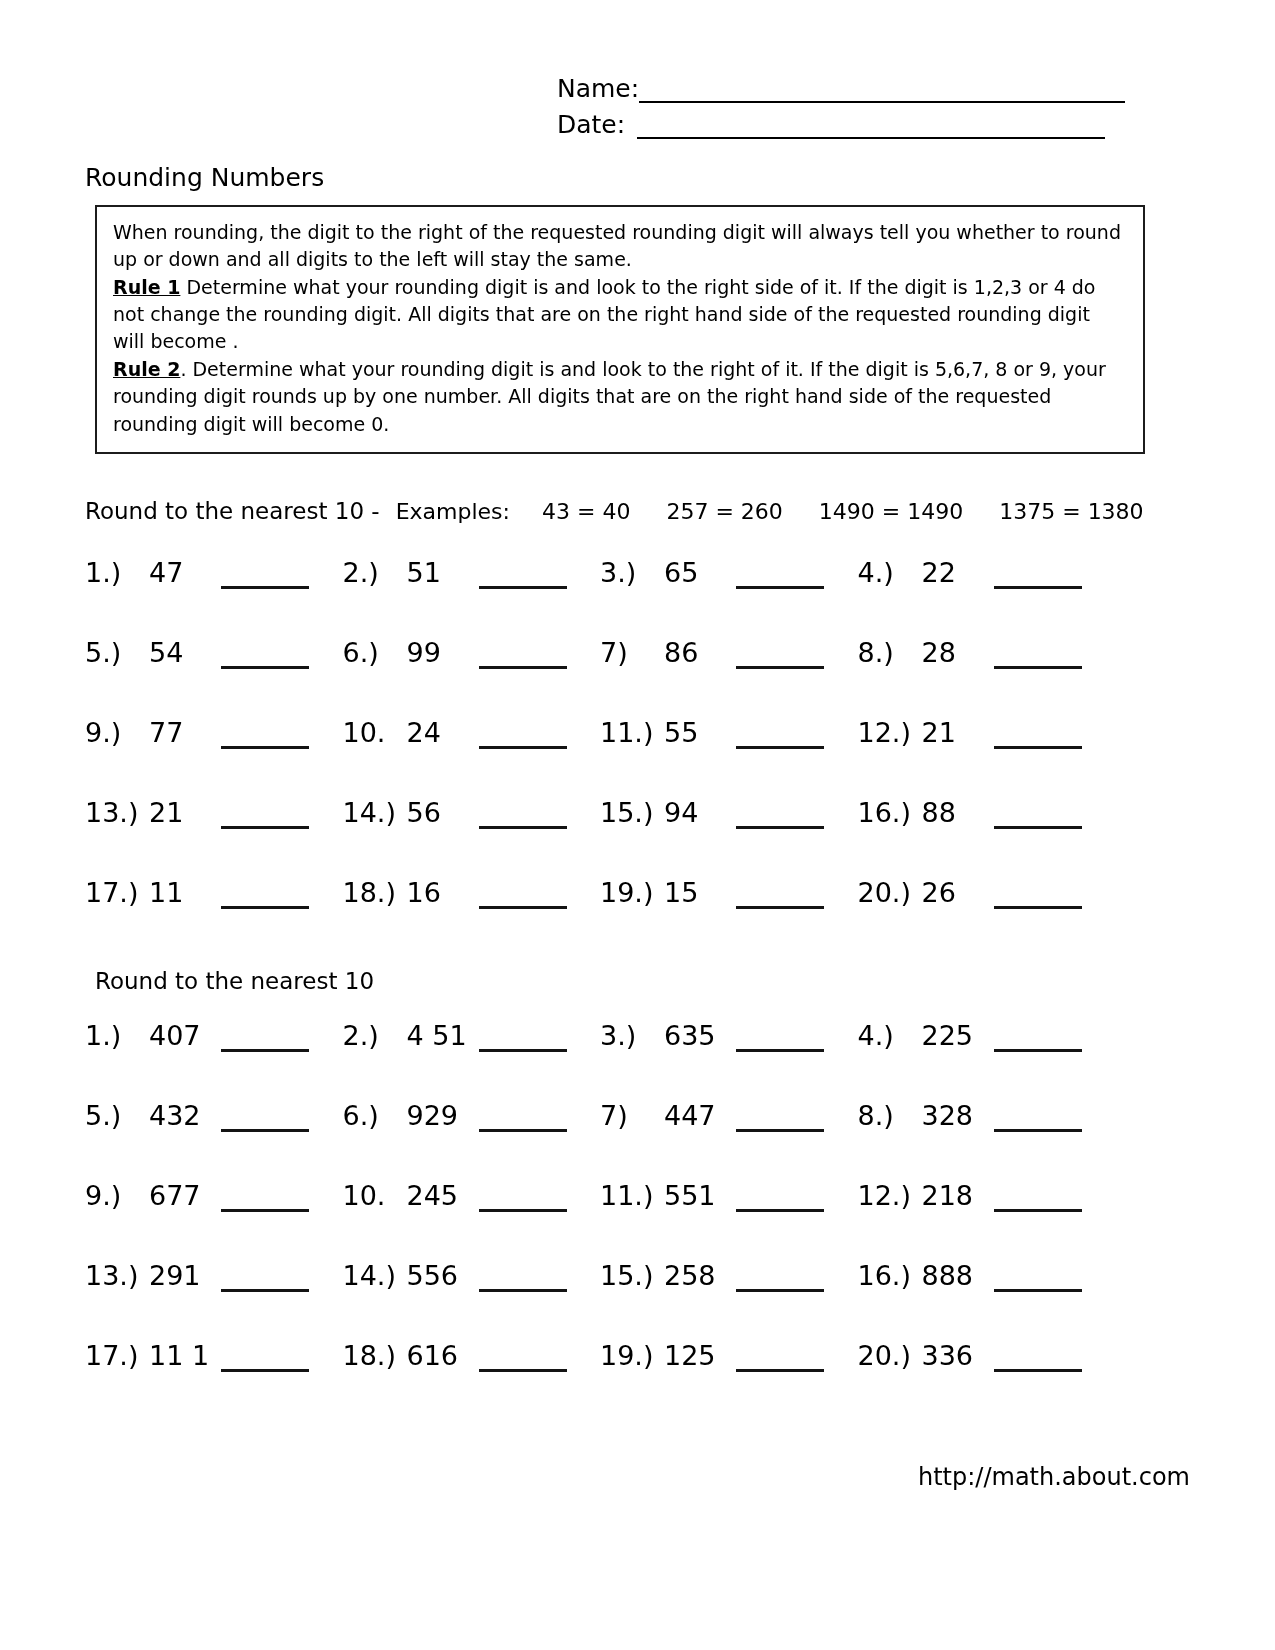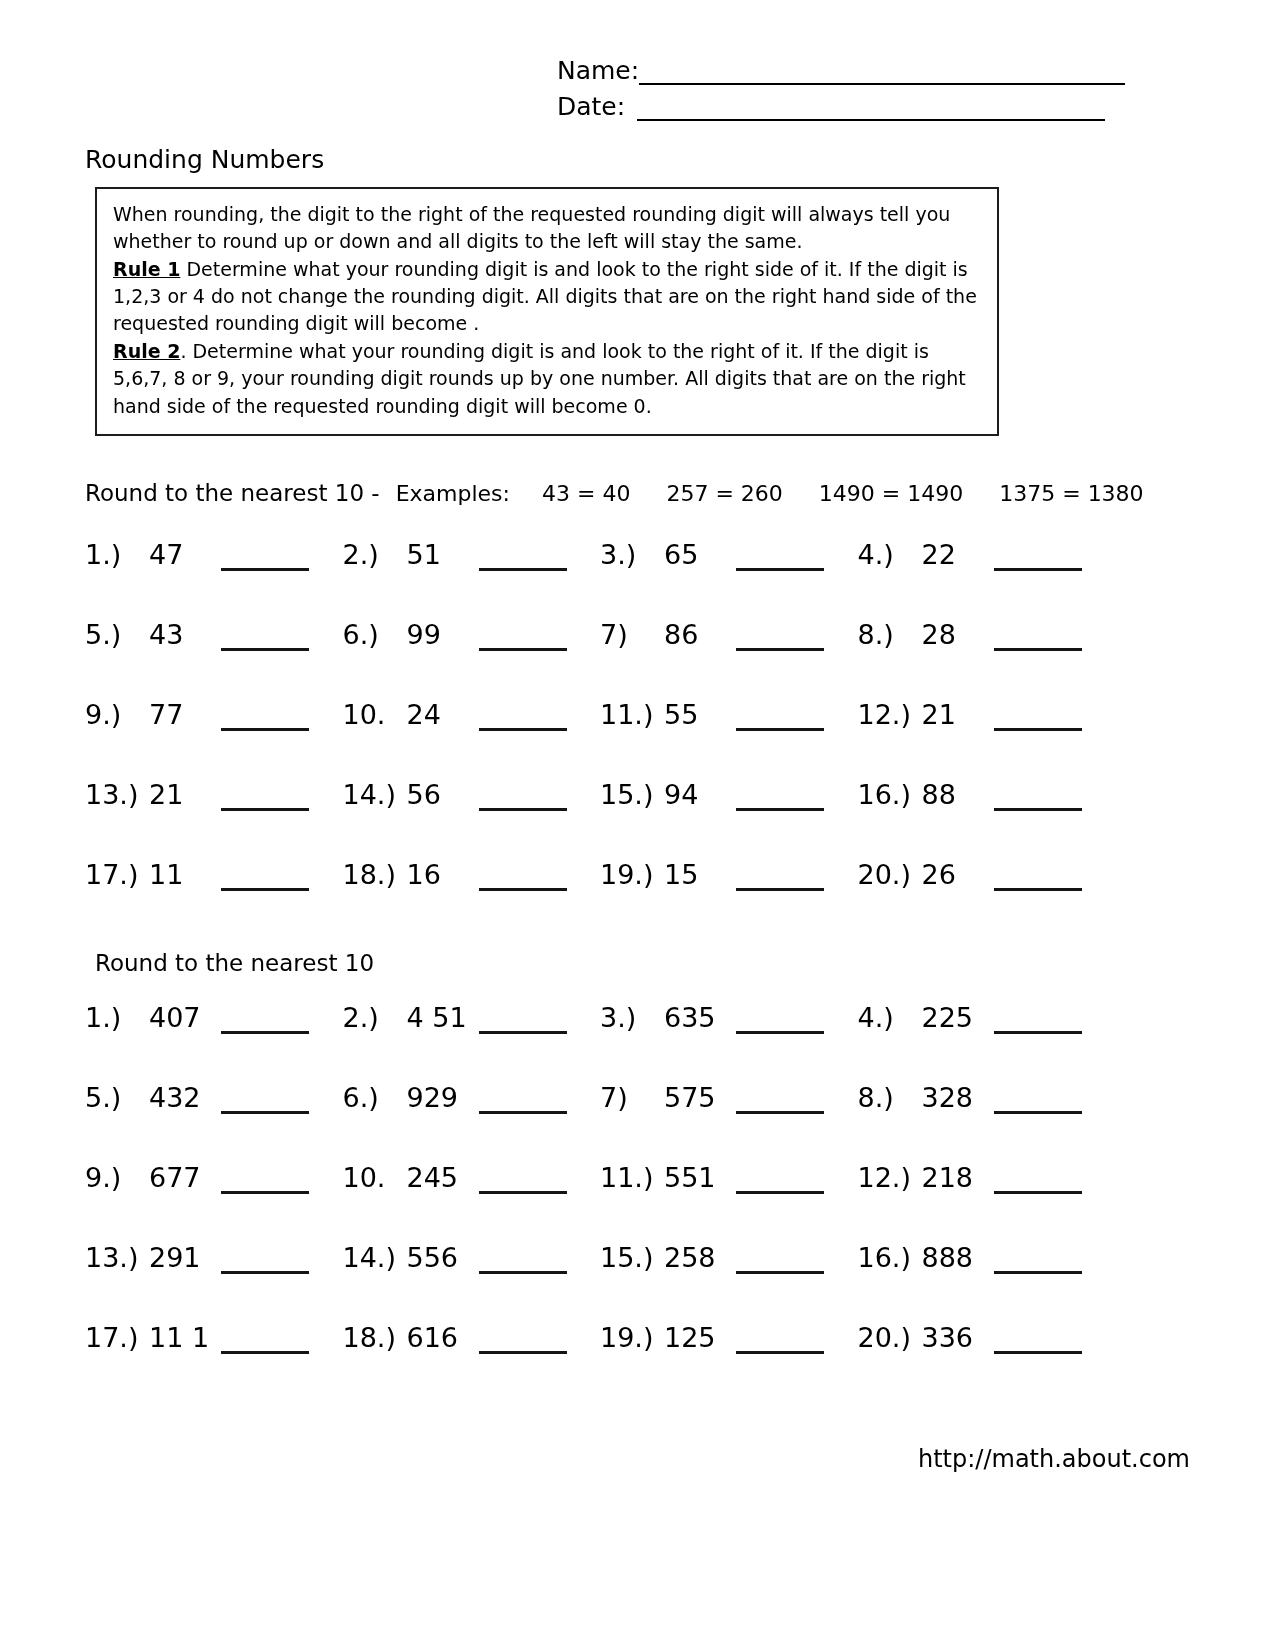--- a/index.html
+++ b/index.html
@@ -2,36 +2,36 @@
 <html><head>
 <meta charset="utf-8">
 <style>
   html, body { margin: 0; padding: 0; }
   body {
     width: 1275px; height: 1650px;
     background: #ffffff; color: #000000;
     font-family: "DejaVu Sans", "Liberation Sans", sans-serif;
     overflow: hidden;
   }
-  .page { padding: 56px 85px 0 85px; box-sizing: border-box; }
+  .page { padding: 74px 85px 0 85px; box-sizing: border-box; }
 
   
   .header-block { margin-left: 472px; font-size: 25px; }
   .field-row { display: flex; align-items: flex-end; margin-bottom: 7px; }
   .field-line { display: inline-block; border-bottom: 2px solid #000; height: 1.05em; }
   .name-line { width: 486px; }
   .date-line { width: 468px; margin-left: 12px; }
 
   .title { font-size: 25px; margin-top: 24px; }
 
   
   .rules-box {
     border: 2px solid #1c1c1c;
     margin-top: 13px; margin-left: 10px;
-    width: 904px; box-sizing: border-box;
+    width: 1050px; box-sizing: border-box;
     padding: 12px 16px 14px 16px;
     font-size: 19px; line-height: 1.44;
   }
   .rule-label { font-weight: bold; text-decoration: underline; text-align: center; }
 
   
   .examples-row { margin-top: 44px; font-size: 23px; white-space: nowrap; }
   .examples-label { margin-left: 16px; font-size: 22px; }
   .example { margin-left: 36px; font-size: 22px; }
   .note { font-style: italic; font-size: 19px; margin-top: 7px; }
@@ -105,21 +105,21 @@
         <span class="pvalue">65</span>
         <span class="blank"></span>
       </div>
       <div class="problem">
         <span class="plabel">4.)</span>
         <span class="pvalue">22</span>
         <span class="blank"></span>
       </div>
       <div class="problem">
         <span class="plabel">5.)</span>
-        <span class="pvalue">43</span>
+        <span class="pvalue">54</span>
         <span class="blank"></span>
       </div>
       <div class="problem">
         <span class="plabel">6.)</span>
         <span class="pvalue">99</span>
         <span class="blank"></span>
       </div>
       <div class="problem">
         <span class="plabel">7)</span>
         <span class="pvalue">86</span>
@@ -220,21 +220,21 @@
         <span class="pvalue">432</span>
         <span class="blank"></span>
       </div>
       <div class="problem">
         <span class="plabel">6.)</span>
         <span class="pvalue">929</span>
         <span class="blank"></span>
       </div>
       <div class="problem">
         <span class="plabel">7)</span>
-        <span class="pvalue">575</span>
+        <span class="pvalue">447</span>
         <span class="blank"></span>
       </div>
       <div class="problem">
         <span class="plabel">8.)</span>
         <span class="pvalue">328</span>
         <span class="blank"></span>
       </div>
       <div class="problem">
         <span class="plabel">9.)</span>
         <span class="pvalue">677</span>

